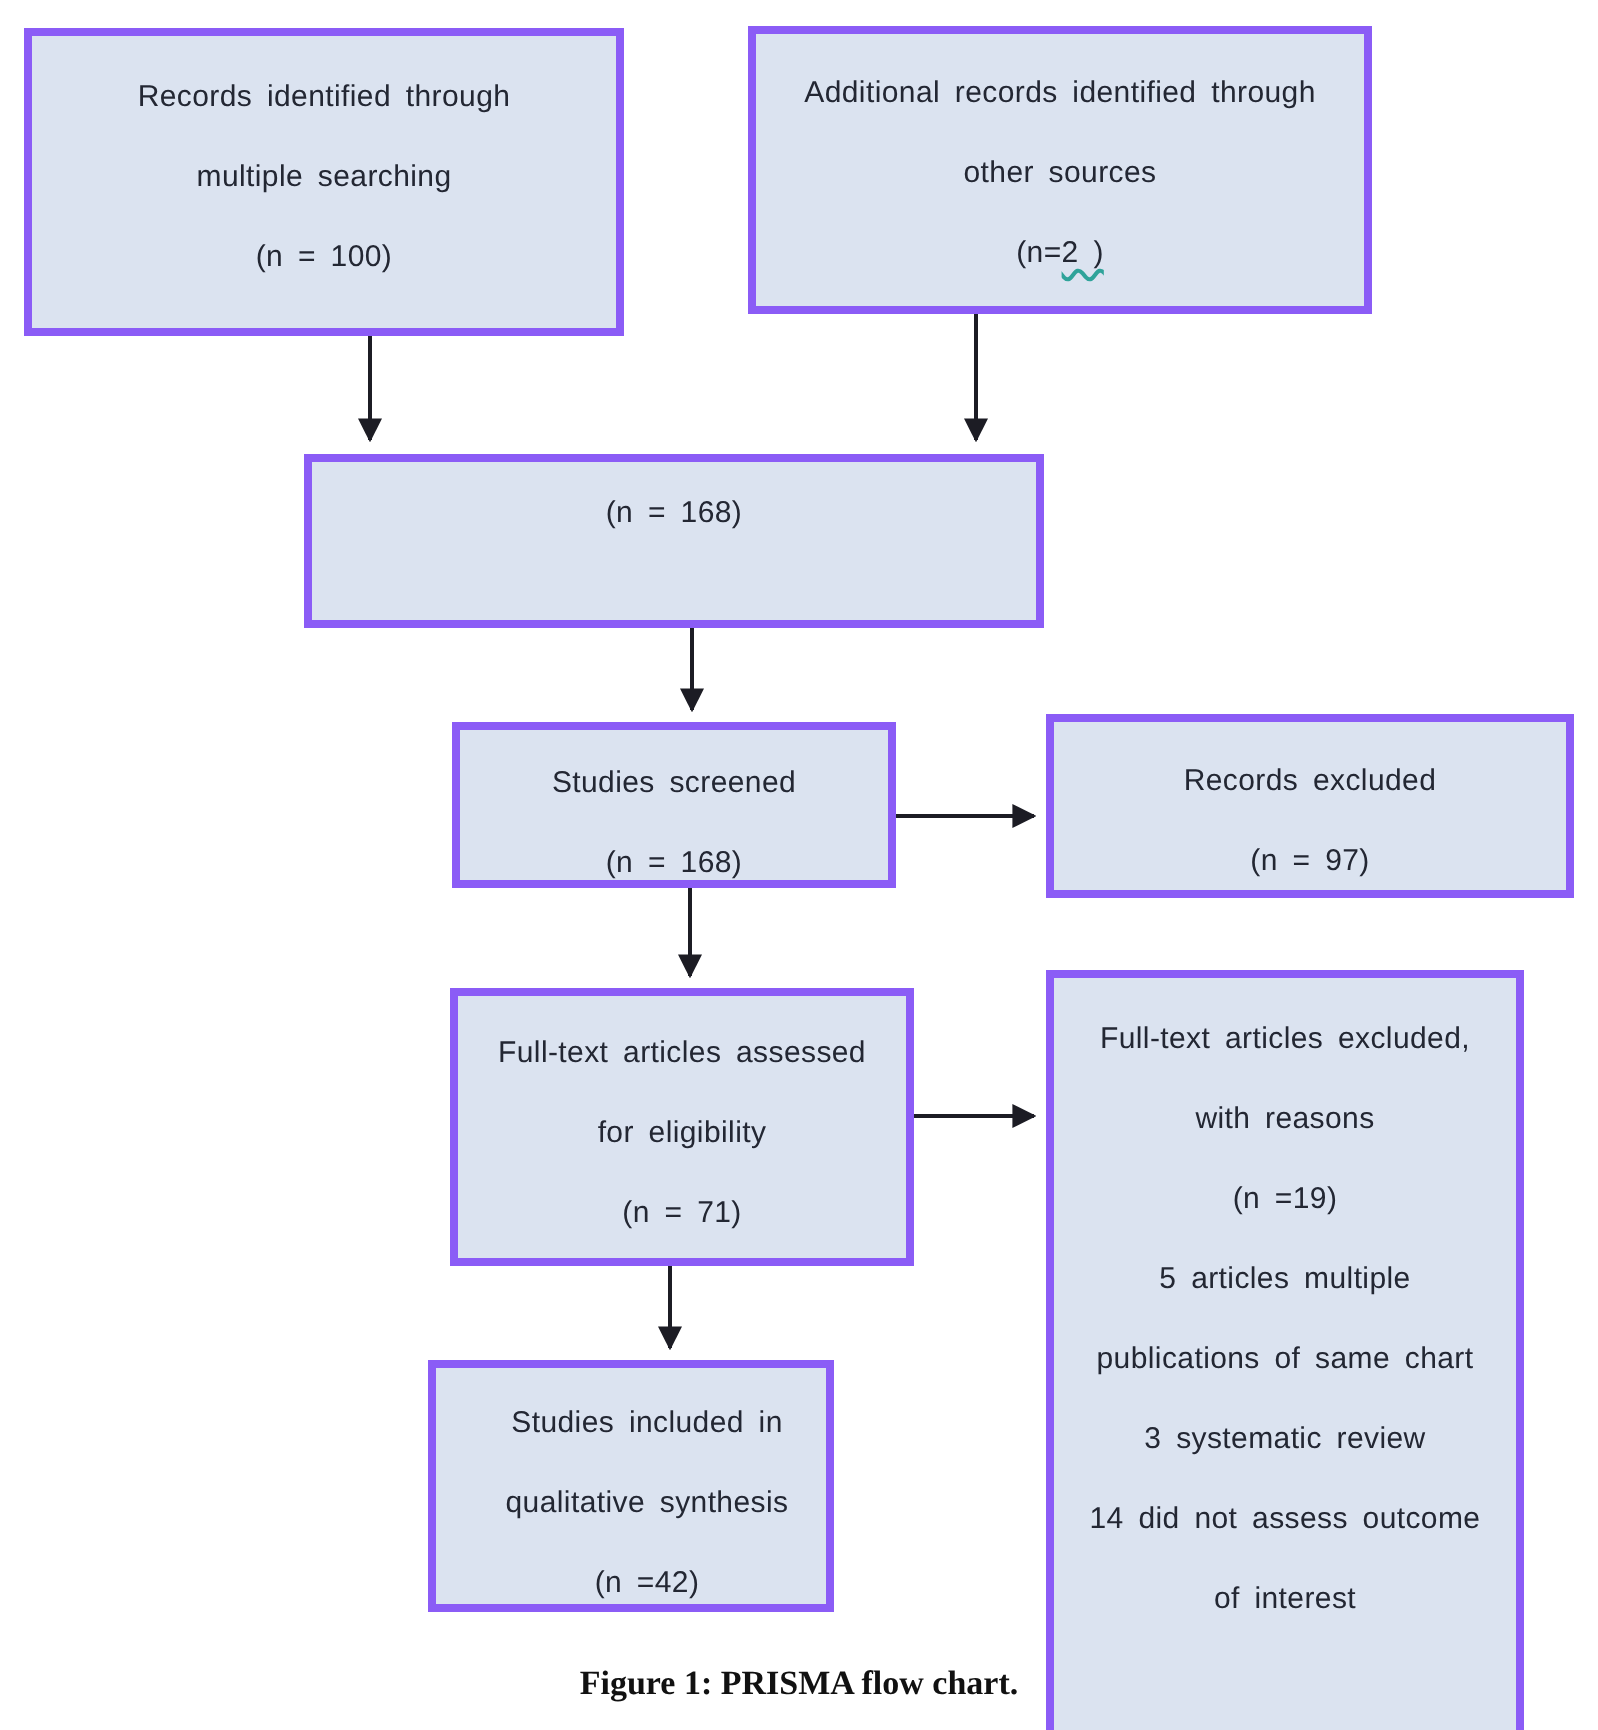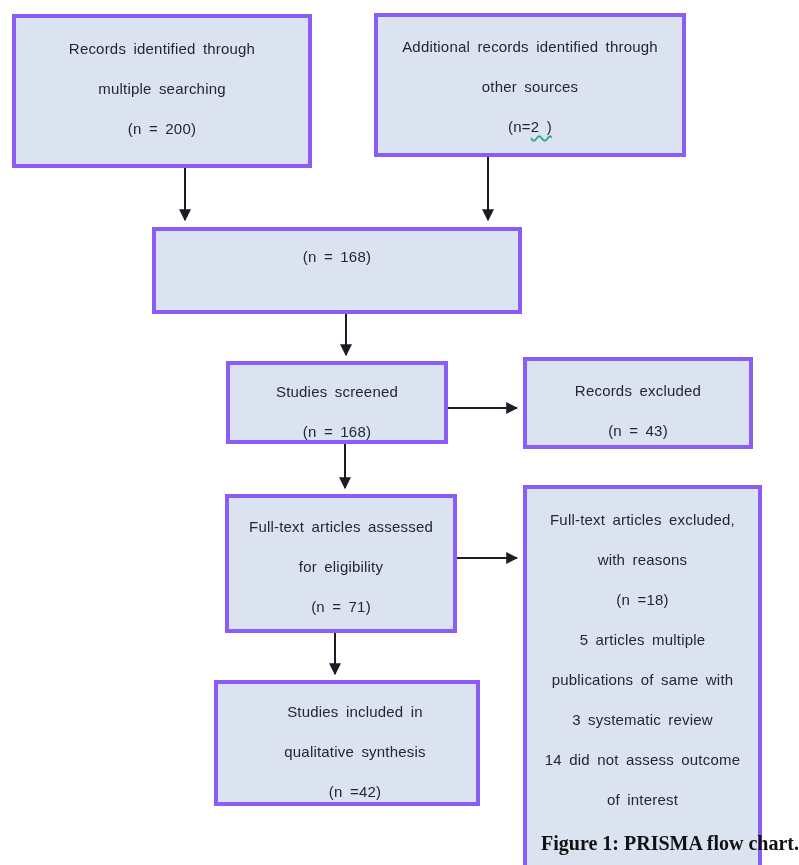--- a/index.html
+++ b/index.html
@@ -41,40 +41,40 @@
     gap: 18px;
   }
   .node .line {
     line-height: 22px;
     white-space: nowrap;
   }
   #n-identified { left: 12px;  top: 14px;  width: 300px; height: 154px; padding-top: 20px; }
   #n-additional { left: 350px; top: 13px;  width: 312px; height: 144px; padding-top: 19px; margin-left: 24px; }
   #n-duplicates { left: 152px; top: 227px; width: 370px; height: 87px;  padding-top: 15px; }
   #n-screened   { left: 226px; top: 361px; width: 222px; height: 83px;  padding-top: 16px; }
-  #n-excluded   { left: 523px; top: 357px; width: 230px; height: 92px;  padding-top: 19px; }
+  #n-excluded   { left: 523px; top: 357px; width: 264px; height: 92px;  padding-top: 19px; }
   #n-fulltext   { left: 225px; top: 494px; width: 232px; height: 139px; padding-top: 18px; align-items: center; }
   #n-ftexcluded { left: 523px; top: 485px; width: 239px; height: 424px; padding-top: 20px; }
-  #n-included   { left: 214px; top: 680px; width: 266px; height: 126px; padding-top: 17px; padding-left: 16px; }
+  #n-included   { left: 214px; top: 680px; width: 203px; height: 126px; padding-top: 17px; padding-left: 16px; }
   .wavy {
     text-decoration-line: underline;
     text-decoration-style: wavy;
     text-decoration-color: #2fa39a;
     text-decoration-thickness: 2px;
     text-underline-offset: 3px;
   }
   .caption {
     position: absolute;
     left: 0;
     top: 832px;
     width: 100%;
-    text-align: right;
+    text-align: center;
     font-family: "Liberation Serif", "DejaVu Serif", serif;
     font-weight: bold;
-    font-size: 20px;
+    font-size: 17px;
     color: #111111;
   }
 </style>
 </head>
 <body>
 
 <div class="canvas">
 
   <svg class="arrows" width="799" height="865" viewBox="0 0 799 865">
     <defs>
@@ -87,55 +87,55 @@
     <line x1="346" y1="314" x2="346" y2="355" marker-end="url(#ah)"></line>
     <line x1="448" y1="408" x2="517" y2="408" marker-end="url(#ah)"></line>
     <line x1="345" y1="444" x2="345" y2="488" marker-end="url(#ah)"></line>
     <line x1="457" y1="558" x2="517" y2="558" marker-end="url(#ah)"></line>
     <line x1="335" y1="633" x2="335" y2="674" marker-end="url(#ah)"></line>
   </svg>
 
   <div class="node" id="n-identified">
     <div class="line">Records identified through</div>
     <div class="line">multiple searching</div>
-    <div class="line">(n = 200)</div>
+    <div class="line">(n = 100)</div>
   </div>
 
   <div class="node" id="n-additional">
     <div class="line">Additional records identified through</div>
     <div class="line">other sources</div>
     <div class="line"><span>(n=</span><span class="wavy">2 )</span></div>
   </div>
 
   <div class="node" id="n-duplicates">
     <div class="line">(n = 168)</div>
   </div>
 
   <div class="node" id="n-screened">
     <div class="line">Studies screened</div>
     <div class="line">(n = 168)</div>
   </div>
 
   <div class="node" id="n-excluded">
     <div class="line">Records excluded</div>
-    <div class="line">(n = 43)</div>
+    <div class="line">(n = 97)</div>
   </div>
 
   <div class="node" id="n-fulltext">
     <div class="line">Full-text articles assessed</div>
     <div class="line">for eligibility</div>
     <div class="line">(n = 71)</div>
   </div>
 
   <div class="node" id="n-ftexcluded">
     <div class="line">Full-text articles excluded,</div>
     <div class="line">with reasons</div>
-    <div class="line">(n =18)</div>
+    <div class="line">(n =19)</div>
     <div class="line">5 articles multiple</div>
-    <div class="line">publications of same with</div>
+    <div class="line">publications of same chart</div>
     <div class="line">3 systematic review</div>
     <div class="line">14 did not assess outcome</div>
     <div class="line">of interest</div>
   </div>
 
   <div class="node" id="n-included">
     <div class="line">Studies included in</div>
     <div class="line">qualitative synthesis</div>
     <div class="line">(n =42)</div>
   </div>

